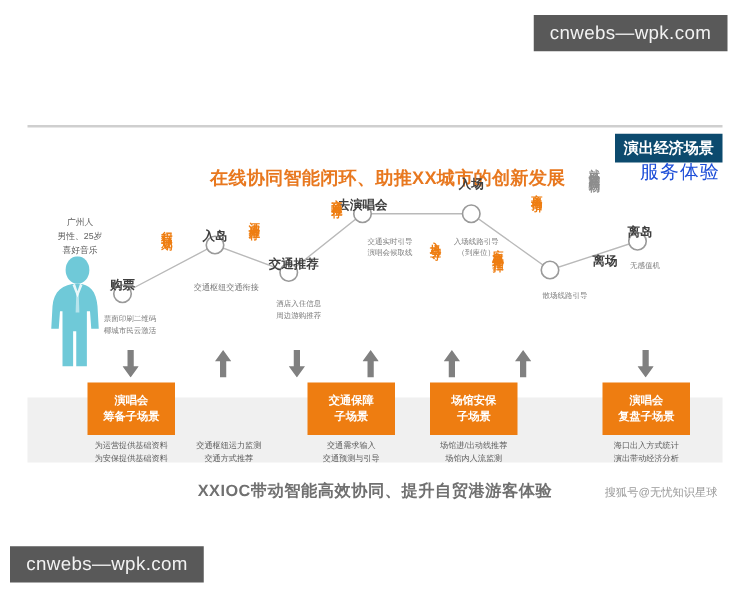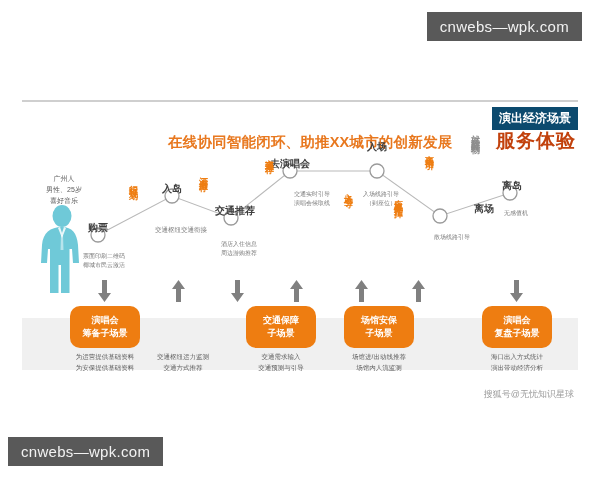--- a/index.html
+++ b/index.html
@@ -39,21 +39,21 @@
     font-size:14.5px;font-weight:bold;color:#e8781f;white-space:nowrap;letter-spacing:.2px;
   }
 
   .scene-badge{
     position:absolute;right:22px;top:107px;
     background:#0c4a6e;color:#fff;font-weight:bold;font-size:12px;
     padding:3px 7px;white-space:nowrap;
   }
   .service-exp{
     position:absolute;right:24px;top:128px;
-    font-size:19px;font-weight:bold;color:#c2410c;white-space:nowrap;letter-spacing:1px;
+    font-size:15px;font-weight:normal;color:#1d4ed8;white-space:nowrap;letter-spacing:1px;
   }
 
   
   .persona-text{
     position:absolute;left:24px;top:174px;width:80px;
     text-align:center;font-size:7px;line-height:1.55;color:#5d5d5d;
   }
   .persona-fig{position:absolute;left:30px;top:205px;}
 
   
@@ -82,21 +82,20 @@
   
   .arrow{position:absolute;width:13px;height:22px;}
 
   
   .band{position:absolute;left:22px;right:22px;top:318px;height:52px;background:#f0f0f0;}
   .sbox{
     position:absolute;width:70px;height:42px;background:#ee7d11;
     color:#fff;font-size:9px;font-weight:bold;line-height:1.45;
     display:flex;align-items:center;justify-content:center;text-align:center;
     top:306px;
-    border-radius:10px;
   }
   .sdesc{
     position:absolute;top:352px;width:110px;text-align:center;
     font-size:6.5px;line-height:1.65;color:#5d5d5d;transform:translateX(-50%);
   }
 
   .footline{
     position:absolute;left:0;right:0;top:384px;text-align:center;
     font-size:13px;font-weight:bold;color:#707070;letter-spacing:.4px;
   }
@@ -202,15 +201,16 @@
   <div class="sbox" style="left:246px;">交通保障<br>子场景</div>
   <div class="sbox" style="left:344px;">场馆安保<br>子场景</div>
   <div class="sbox" style="left:482px;">演唱会<br>复盘子场景</div>
 
   <div class="sdesc" style="left:105px;">为运营提供基础资料<br>为安保提供基础资料</div>
   <div class="sdesc" style="left:183px;">交通枢纽运力监测<br>交通方式推荐</div>
   <div class="sdesc" style="left:281px;">交通需求输入<br>交通预测与引导</div>
   <div class="sdesc" style="left:379px;">场馆进/出动线推荐<br>场馆内人流监测</div>
   <div class="sdesc" style="left:517px;">海口出入方式统计<br>演出带动经济分析</div>
 
+  <div class="footline">XXIOC带动智能高效协同、提升自贸港游客体验</div>
   <div class="credit">搜狐号@无忧知识星球</div>
 
 </div>
 
 </body></html>

